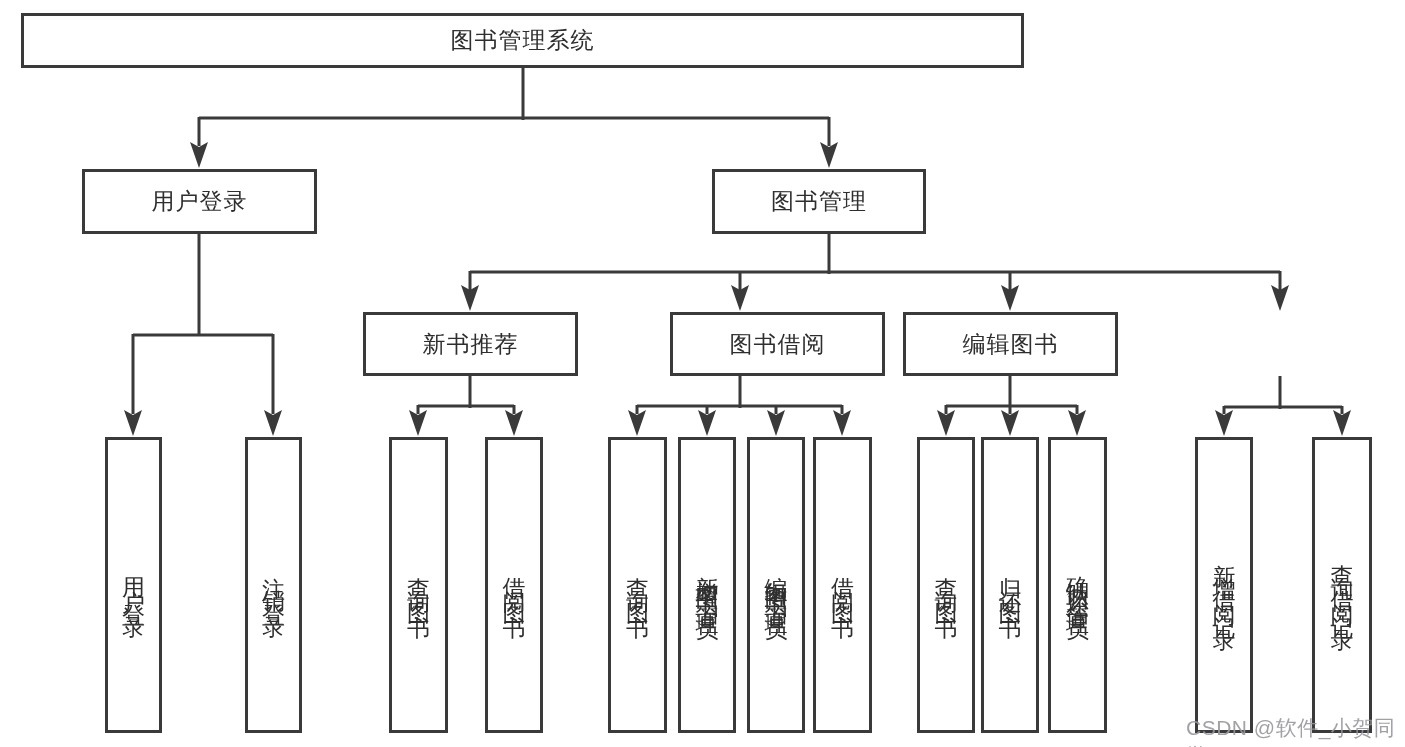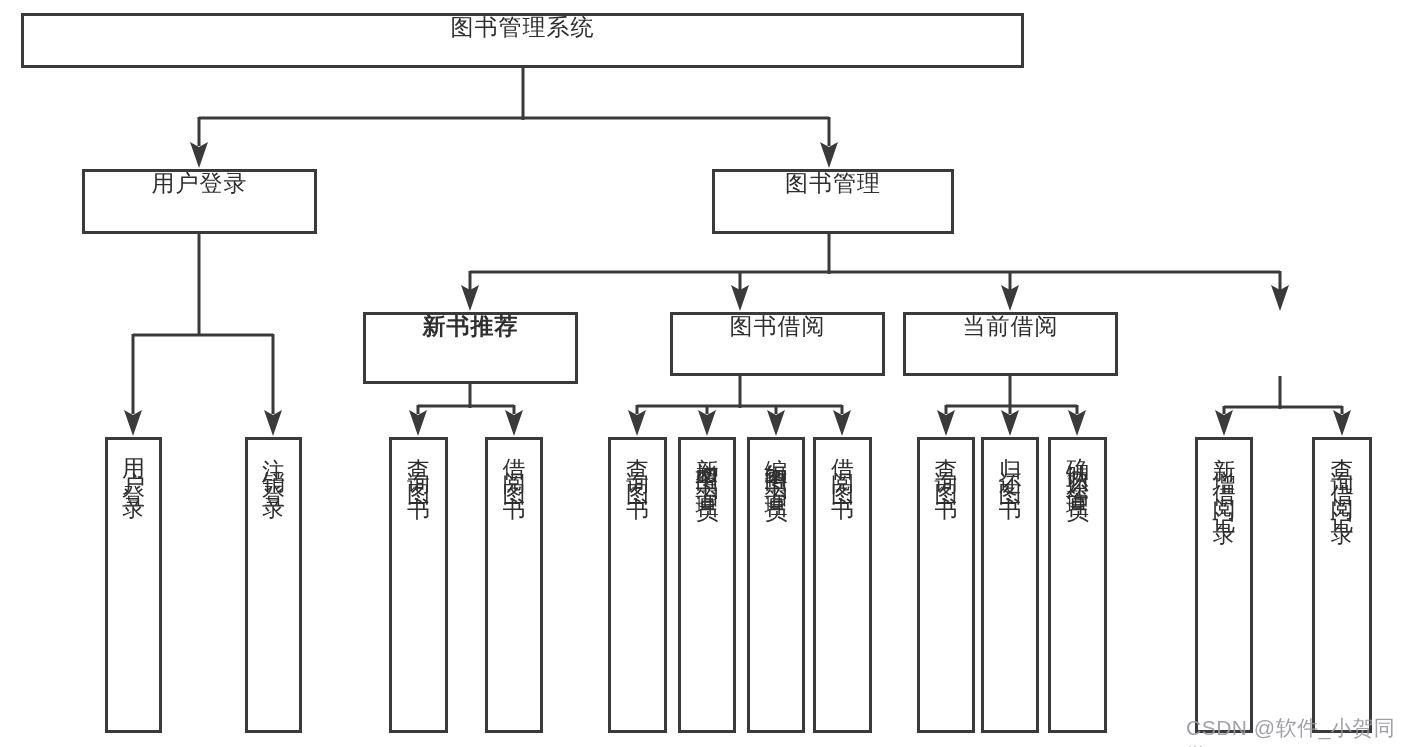--- a/index.html
+++ b/index.html
@@ -22,21 +22,21 @@
     left: 0; top: 0;
     width: 1405px;
     height: 747px;
   }
   .node {
     position: absolute;
     box-sizing: border-box;
     border: 3px solid #3a3a3a;
     background: #ffffff;
     display: flex;
-    align-items: flex-start;
+    align-items: center;
     justify-content: center;
     color: #2e2e2e;
     font-size: 23px;
     line-height: 1;
     white-space: nowrap;
   }
   .hlabel { letter-spacing: 1px; }
   .v-label {
     writing-mode: vertical-rl;
     text-orientation: mixed;
@@ -89,32 +89,32 @@
              M1342 436 L1333 410 L1342 415 L1351 410 Z"></path>
   </svg>
 
   <div class="node" style="left:21px; top:13px; width:1003px; height:55px;">
     <span class="hlabel">图书管理系统</span>
   </div>
 
   <div class="node" style="left:82px; top:169px; width:235px; height:65px;">
     <span class="hlabel">用户登录</span>
   </div>
-  <div class="node" style="left:712px; top:169px; width:242px; height:65px;">
+  <div class="node" style="left:712px; top:169px; width:214px; height:65px;">
     <span class="hlabel">图书管理</span>
   </div>
 
-  <div class="node" style="left:363px; top:312px; width:215px; height:72px;font-weight:bold;">
+  <div class="node" style="left:363px; top:312px; width:215px; height:64px;">
     <span class="hlabel">新书推荐</span>
   </div>
   <div class="node" style="left:670px; top:312px; width:215px; height:64px;">
     <span class="hlabel">图书借阅</span>
   </div>
   <div class="node" style="left:903px; top:312px; width:215px; height:64px;">
-    <span class="hlabel">当前借阅</span>
+    <span class="hlabel">编辑图书</span>
   </div>
 
   <div class="node" style="left:105px; top:437px; width:57px; height:296px;">
     <span class="v-label">用户登录</span>
   </div>
   <div class="node" style="left:245px; top:437px; width:57px; height:296px;">
     <span class="v-label">注销登录</span>
   </div>
 
   <div class="node" style="left:389px; top:437px; width:59px; height:296px;">

